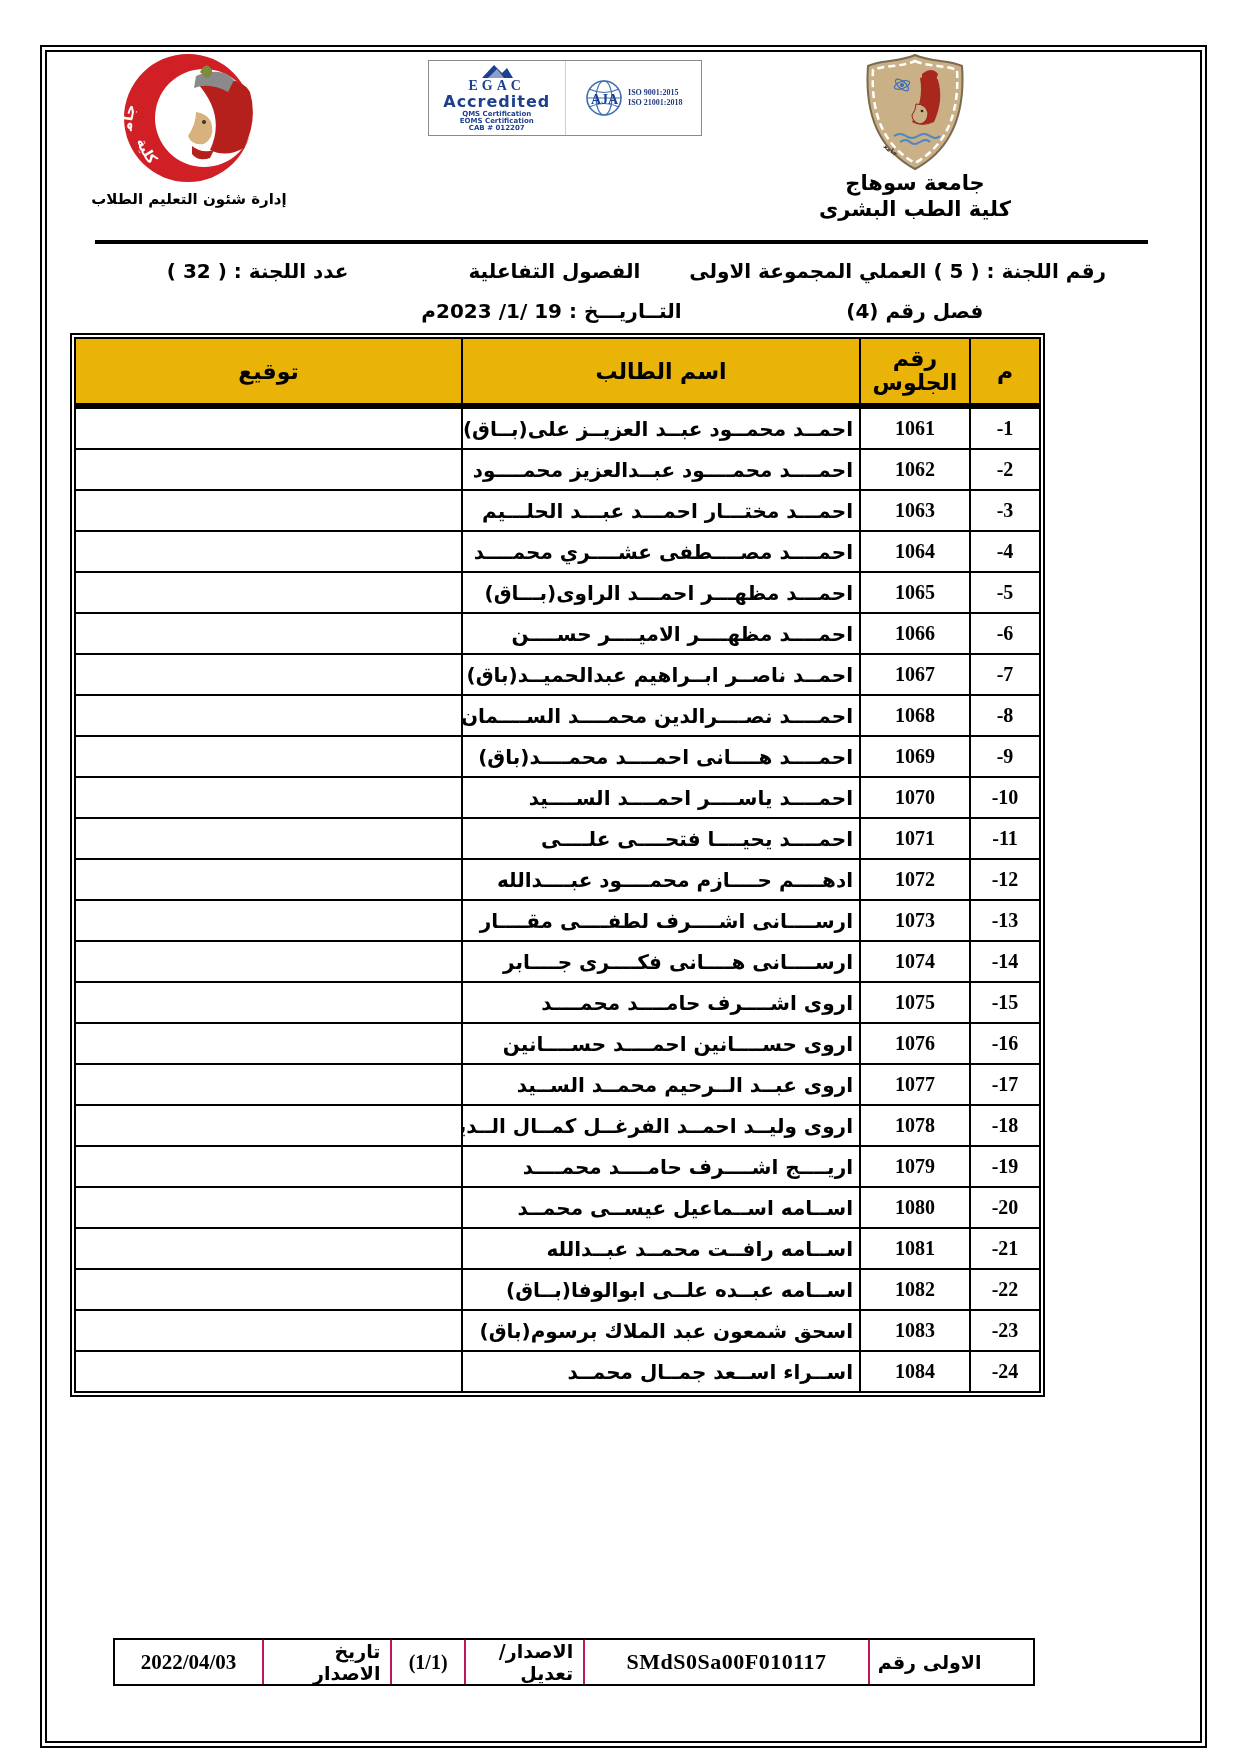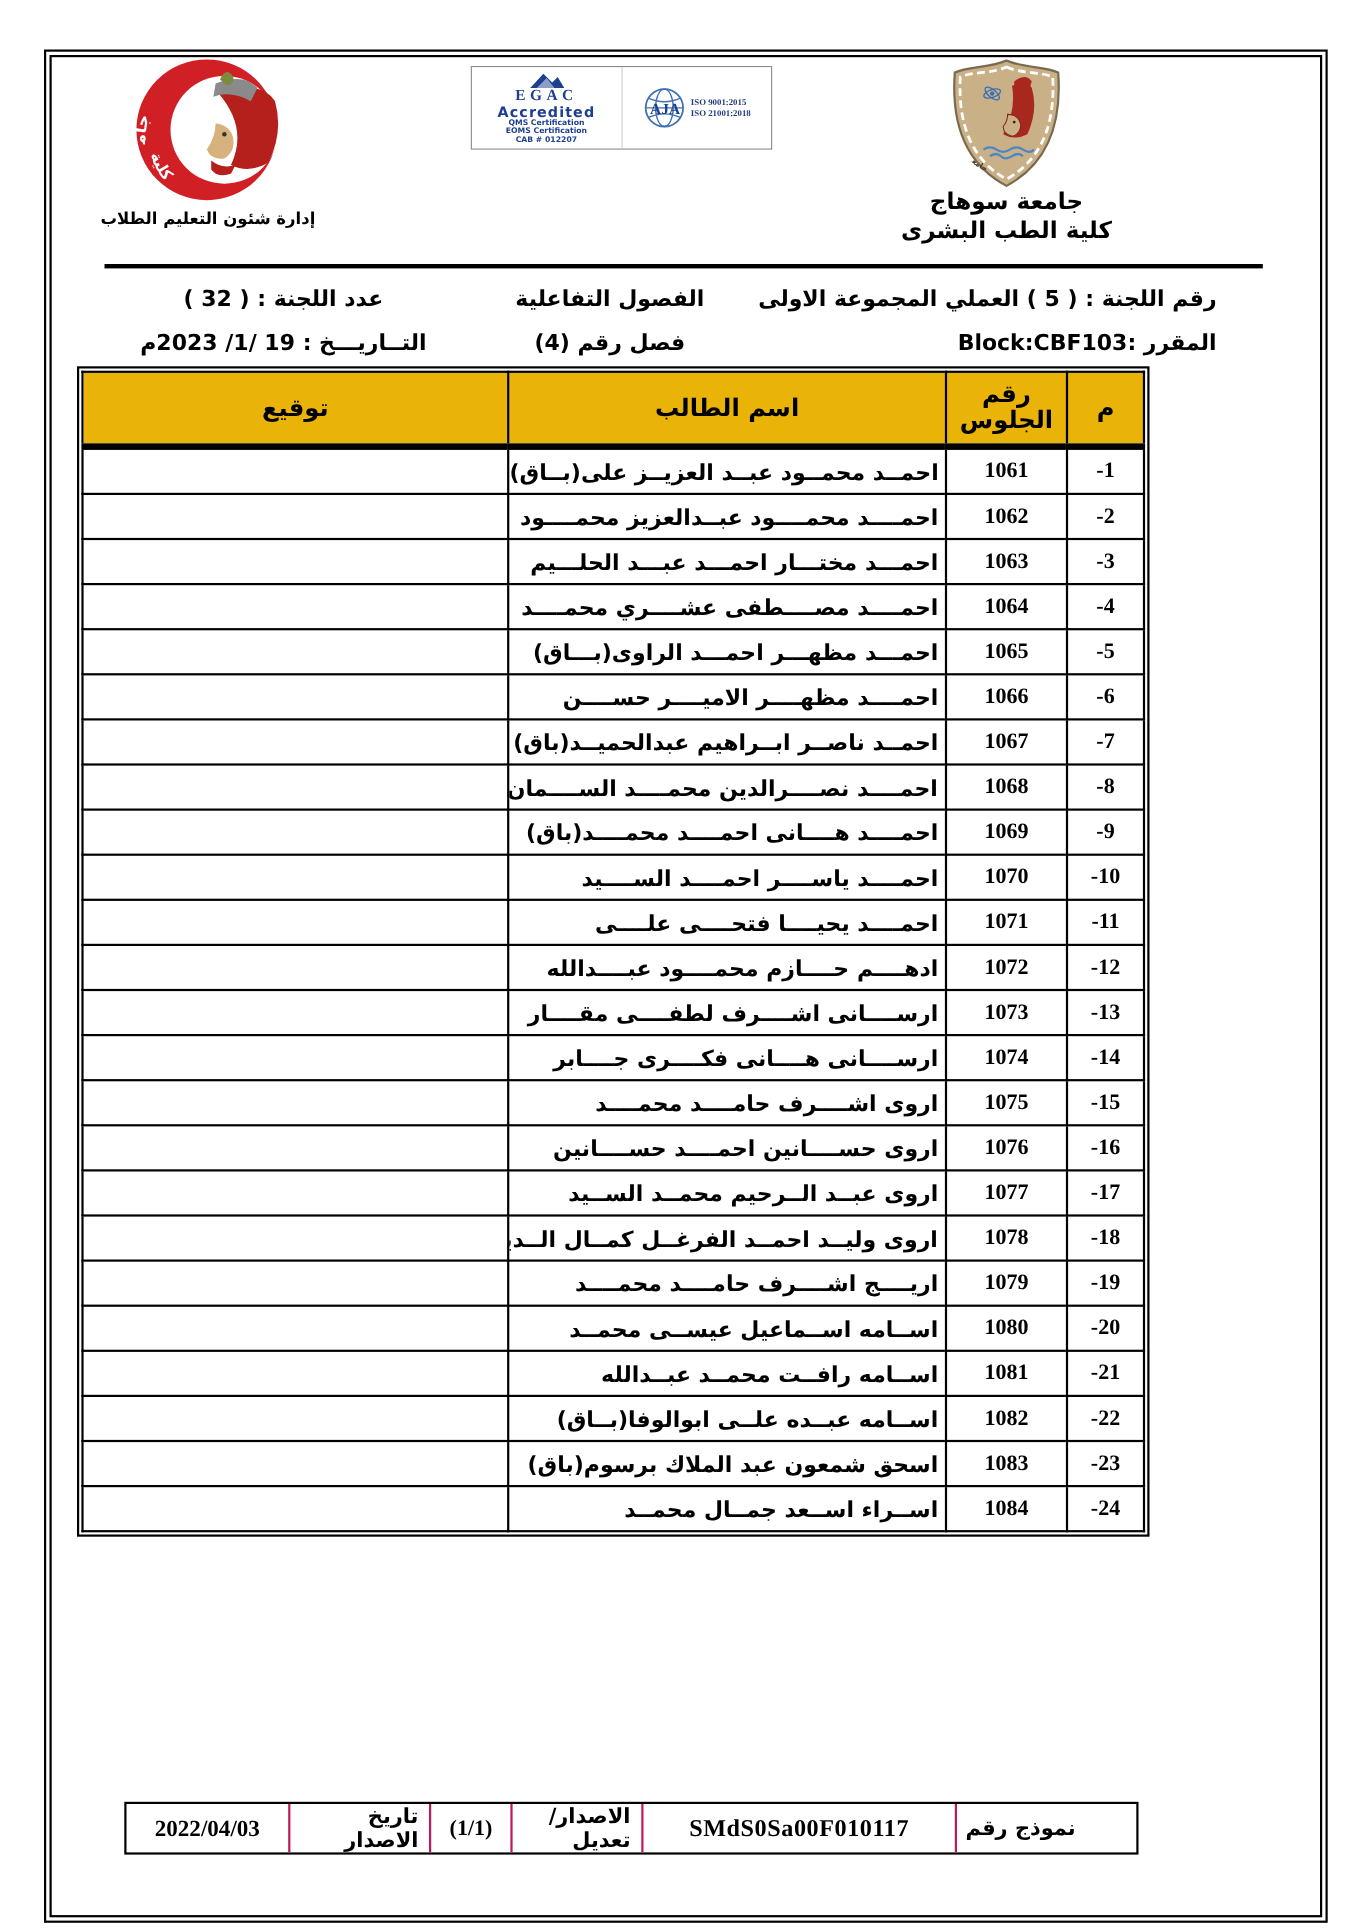--- a/index.html
+++ b/index.html
@@ -17,21 +17,21 @@
 
   
   .logo-left{position:absolute;left:100px;top:46px;width:195px;height:145px;}
   .dept-label{position:absolute;left:44px;top:190px;width:290px;text-align:center;
     font-weight:bold;font-size:15px;}
   .cert-box{position:absolute;left:428px;top:60px;width:272px;height:74px;
     border:1px solid #8a8a8a;background:#fff;display:flex;direction:ltr;}
   .cert-egac{width:50%;display:flex;flex-direction:column;align-items:center;justify-content:center;
     line-height:1.05;border-right:1px solid #d0d0d0;}
   .cert-egac .egac-name{color:#1d3f8f;font-weight:bold;font-size:14px;letter-spacing:4px;font-family:"Liberation Serif",serif;}
-  .cert-egac .egac-accredited{color:#1d3f8f;font-weight:bold;font-size:13px;letter-spacing:1px;}
+  .cert-egac .egac-accredited{color:#1d3f8f;font-weight:bold;font-size:16px;letter-spacing:1px;}
   .cert-egac .egac-small{color:#1d3f8f;font-weight:bold;font-size:7px;}
   .cert-aja{width:50%;display:flex;align-items:center;justify-content:center;gap:4px;}
   .aja-iso{color:#233a7d;font-weight:bold;font-size:8px;line-height:1.3;text-align:left;font-family:"Liberation Serif",serif;}
   .center-titles{position:absolute;left:428px;top:136px;width:320px;text-align:center;
     font-weight:bold;font-size:20px;line-height:30px;}
   .logo-right{position:absolute;left:862px;top:52px;width:106px;height:120px;}
   .univ-text{position:absolute;left:815px;top:170px;width:200px;text-align:center;
     font-weight:bold;font-size:21px;line-height:26px;}
 
   .divider{position:absolute;left:95px;top:240px;width:1053px;height:4px;background:#000;}
@@ -163,21 +163,20 @@
     <div>جامعة سوهاج</div>
     <div>كلية الطب البشرى</div>
   </div>
 
   <div class="divider"></div>
 
   <div class="info">
     <div class="c-right">رقم اللجنة : ( 5 ) العملي المجموعة الاولى</div>
     <div class="c-mid">الفصول التفاعلية</div>
     <div class="c-left">عدد اللجنة : ( 32 )</div>
-    <div class="c-right">المقرر :Block:CBF103</div>
     <div class="c-mid">فصل رقم (4)</div>
     <div class="c-left">التــاريـــخ :   19 /1/ 2023م</div>
   </div>
 
   <div class="table-wrap">
     <table class="main">
       <colgroup>
         <col class="c-index">
           <col class="c-seat">
           <col class="c-name">
@@ -337,20 +336,20 @@
       <td class="cell-index">-24</td>
       <td class="cell-seat">1084</td>
       <td class="cell-name">اســراء اســعد جمــال محمــد</td>
       <td class="cell-sign"></td>
     </tr>
         </tbody>
     </table>
   </div>
 
   <div class="footer-table">
-    <div class="f-label">نموذج رقم</div>
+    <div class="f-label">الاولى رقم</div>
     <div class="f-val f-code">SMdS0Sa00F010117</div>
     <div class="f-label">الاصدار/تعديل</div>
     <div class="f-val f-ver">(1/1)</div>
     <div class="f-label">تاريخ الاصدار</div>
     <div class="f-val f-date">2022/04/03</div>
   </div>
 </div>
 
 </body></html>

